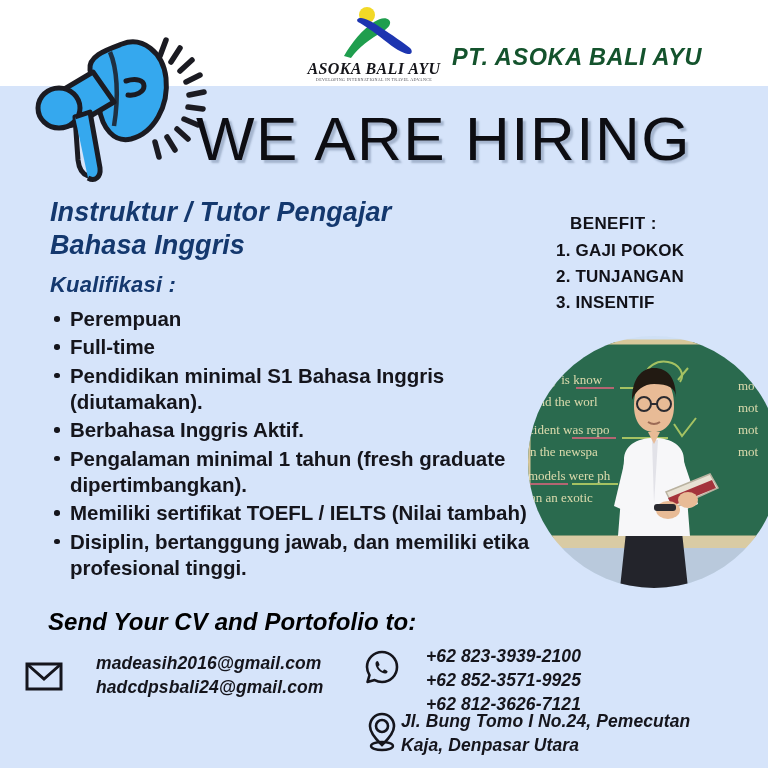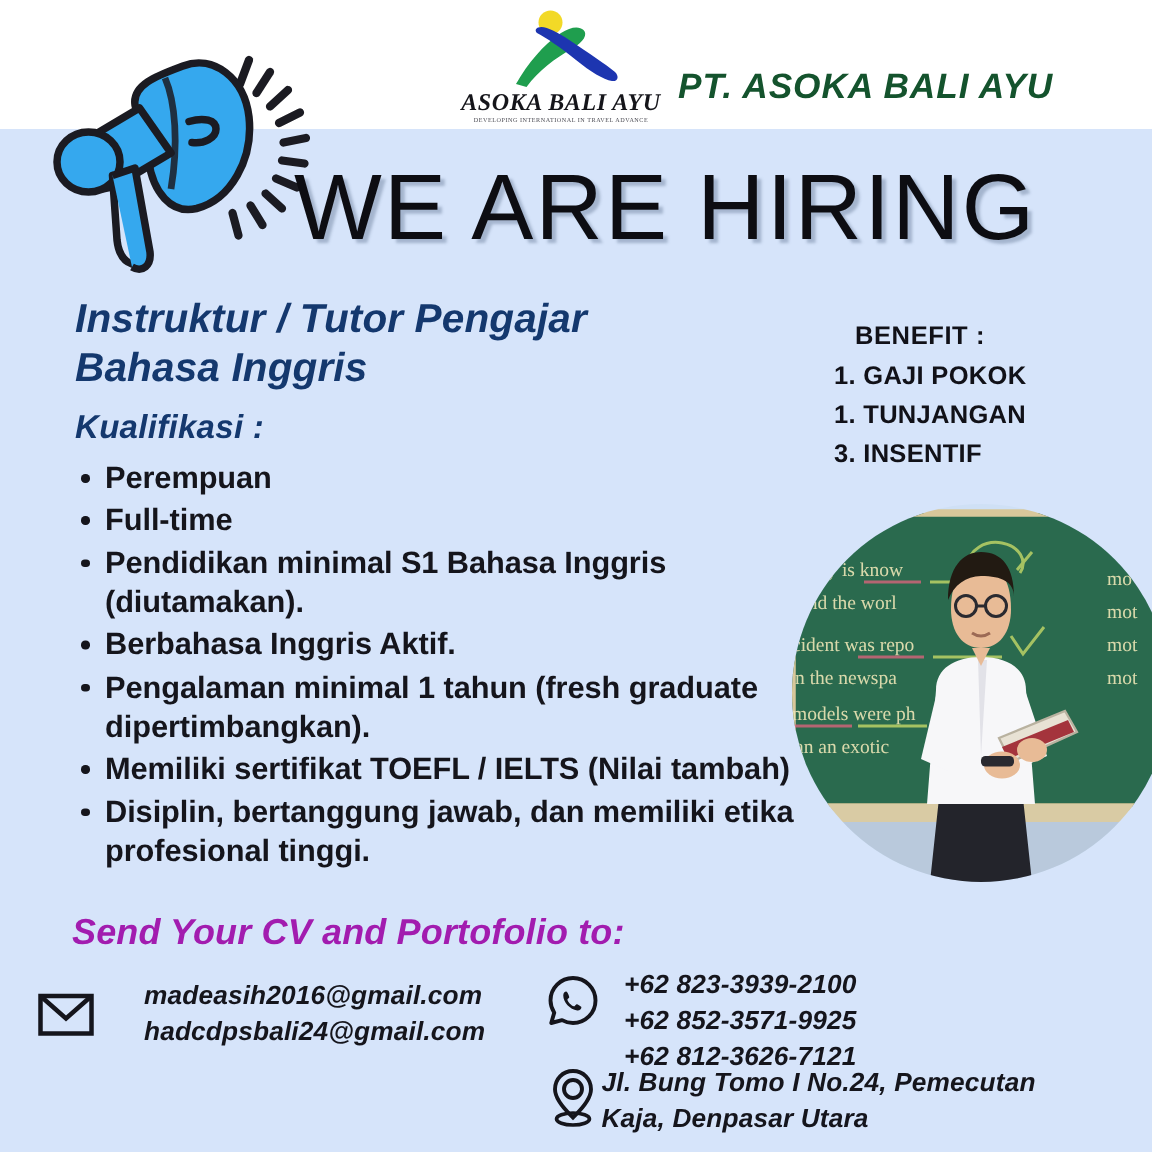--- a/index.html
+++ b/index.html
@@ -173,39 +173,39 @@
     overflow: hidden;
   }
 
   
   .cta {
     position: absolute;
     left: 48px; top: 608px;
     font-size: 24px;
     font-weight: 700;
     font-style: italic;
-    color: #a21caf;
+    color: #000000;
     letter-spacing: .1px;
     white-space: nowrap;
   }
 
   
   .contact-email {
     position: absolute;
     left: 24px; top: 652px;
     display: flex;
     align-items: center;
     gap: 32px;
   }
   .contact-phone {
     position: absolute;
     left: 364px; top: 645px;
     display: flex;
     align-items: flex-start;
-    gap: 16px;
+    gap: 26px;
   }
   .contact-address {
     position: absolute;
     left: 364px; top: 710px;
     display: flex;
     align-items: flex-start;
     gap: 1px;
   }
   .ctext {
     font-size: 17.5px;
@@ -265,21 +265,21 @@
   <div class="headline">WE ARE HIRING</div>
 
   <div class="job-title">
     <div>Instruktur / Tutor Pengajar</div>
     <div>Bahasa Inggris</div>
   </div>
 
   <div class="benefit">
     <div class="benefit-title">BENEFIT :</div>
     <div class="benefit-item">1. GAJI POKOK</div>
-    <div class="benefit-item">1. TUNJANGAN</div>
+    <div class="benefit-item">2. TUNJANGAN</div>
     <div class="benefit-item">3. INSENTIF</div>
   </div>
 
   <div class="qual-heading">Kualifikasi :</div>
   <ul class="qual-list">
     <li>Perempuan</li>
     <li>Full-time</li>
     <li>Pendidikan minimal S1 Bahasa Inggris (diutamakan).</li>
     <li>Berbahasa Inggris Aktif.</li>
     <li>Pengalaman minimal 1 tahun (fresh graduate dipertimbangkan).</li>

